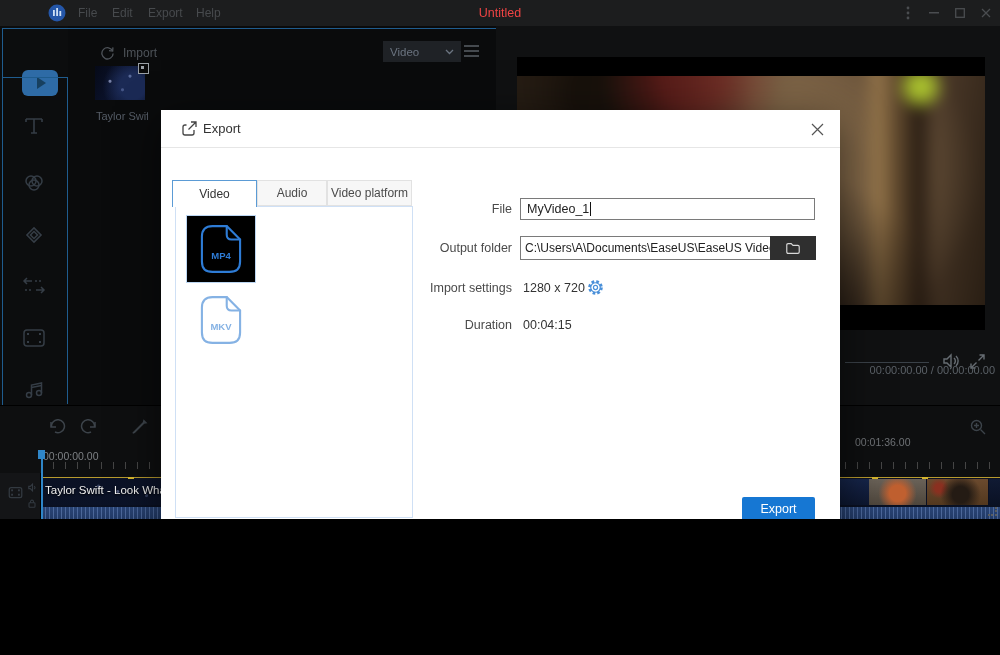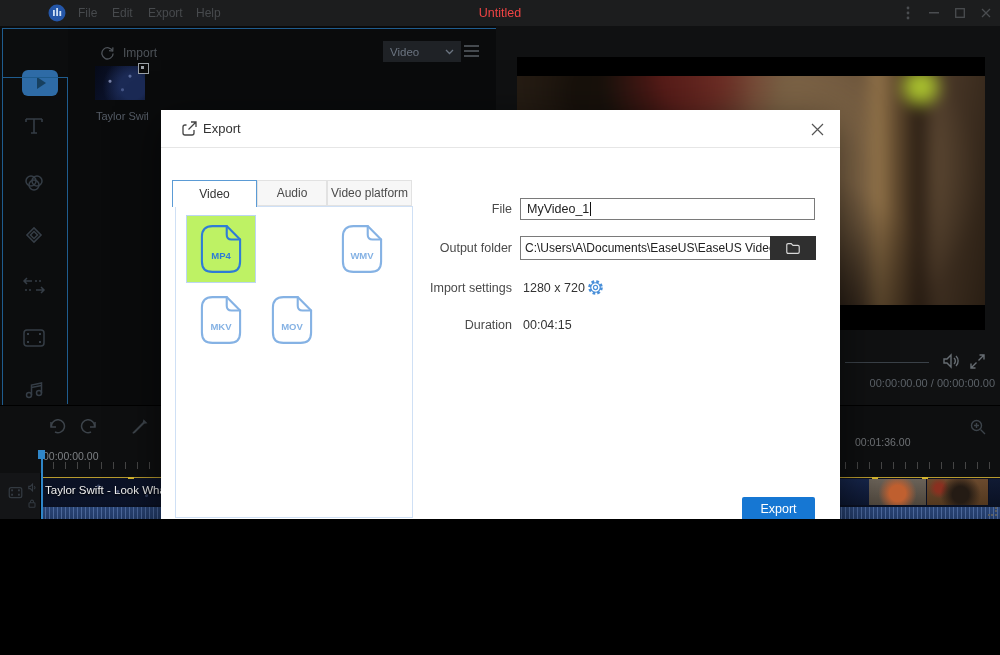--- a/index.html
+++ b/index.html
@@ -52,21 +52,21 @@
       radial-gradient(circle at 84.5% 9%, #a8bf2e 0 8px, rgba(168,191,46,0) 26px),
       radial-gradient(circle at 38% 6%, rgba(130,30,30,.55) 0 30px, transparent 90px),
       radial-gradient(circle at 22% 12%, rgba(15,10,6,.85) 0 40px, transparent 140px),
       radial-gradient(circle at 50% 115%, rgba(10,6,4,.9) 0 60px, transparent 200px),
       linear-gradient(90deg, rgba(0,0,0,0) 72%, rgba(150,118,74,.85) 76%, rgba(90,68,42,.9) 80%, rgba(40,28,18,.95) 84%, rgba(0,0,0,0) 88%),
       radial-gradient(circle at 64% 45%, rgba(160,130,90,.5) 0 60px, transparent 160px),
       linear-gradient(100deg,#2e2318 0%,#5c4834 30%,#6b543c 55%,#4a3828 82%,#241a10 100%);}
   #seek-line{left:845px;top:362px;width:84px;height:1px;background:#3a4148;}
   #spk-icon{left:942px;top:352px;color:#676d73;}
   #expand-icon{left:969px;top:353px;color:#676d73;}
-  #preview-time{right:5px;top:377px;font-size:11px;color:#5b6167;}
+  #preview-time{right:5px;top:364px;font-size:11px;color:#5b6167;}
 
   
   #timeline{left:0;top:405px;width:1000px;height:250px;background:#0e0f10;border-top:1px solid #000;}
   .tl-icon{position:absolute;color:#3c434a;}
   #ruler-start{left:43px;top:450px;font-size:10.5px;color:#7d8084;}
   #ruler-mid{left:855px;top:436px;font-size:10.5px;color:#6f7276;}
   #ruler-ticks{left:41px;top:462px;width:959px;height:7px;
     background:repeating-linear-gradient(90deg,#454545 0 1px,transparent 1px 12px);}
   #track-col{left:0;top:473px;width:40px;height:146px;background:#141517;}
   .track-row-line{position:absolute;left:0;width:1000px;height:1px;background:#000;}
@@ -95,21 +95,21 @@
   #dialog{left:161px;top:110px;width:679px;height:436px;background:#fff;box-shadow:0 10px 40px rgba(0,0,0,.55);}
   #dlg-header{position:absolute;left:0;top:0;width:100%;height:37px;border-bottom:1px solid #e6e6e6;}
   #dlg-icon{position:absolute;left:20px;top:10px;color:#444;}
   #dlg-title{position:absolute;left:42px;top:11px;font-size:13px;color:#333;}
   #dlg-close{position:absolute;right:14px;top:10px;width:18px;height:18px;color:#555;display:flex;align-items:center;justify-content:center;}
   .tab{position:absolute;top:70px;height:26px;display:flex;align-items:center;justify-content:center;
        font-size:12px;color:#4a4a4a;background:#f7f7f7;border:1px solid #e2e2e2;box-sizing:border-box;}
   .tab.active{background:#fff;border:1px solid #5b9bd5;border-bottom:none;height:27px;z-index:2;color:#333;}
   #fmt-panel{position:absolute;left:14px;top:96px;width:236px;height:310px;border:1px solid #cfe0f5;background:#fff;}
   .fmt-card{position:absolute;width:70px;height:68px;display:flex;align-items:center;justify-content:center;color:#85b2e4;}
-  .fmt-card.sel{background:#bef264;border:1px solid #bcd6f2;box-sizing:border-box;color:#2e7cd6;}
+  .fmt-card.sel{background:#000000;border:1px solid #bcd6f2;box-sizing:border-box;color:#2e7cd6;}
   .fmt-wrap{position:relative;width:42px;height:50px;}
   .fmt-wrap svg{stroke:currentColor;fill:none;stroke-width:2.2;stroke-linejoin:round;stroke-linecap:round;}
   .fmt-label{position:absolute;left:50%;top:62%;transform:translate(-50%,-50%);font-size:9.5px;font-weight:bold;color:inherit;}
   .field-label{position:absolute;font-size:12.5px;color:#4a4a4a;text-align:right;width:110px;}
   .field-value{position:absolute;font-size:12.5px;color:#333;}
   #name-input{position:absolute;left:359px;top:88px;width:295px;height:22px;border:1px solid #7a7a7a;box-sizing:border-box;
       display:flex;align-items:center;padding-left:6px;font-size:12.5px;color:#222;background:#fff;}
   #name-caret{width:1px;height:14px;background:#111;margin-left:1px;}
   #folder-input{position:absolute;left:359px;top:126px;width:251px;height:24px;border:1px solid #7a7a7a;box-sizing:border-box;
       display:flex;align-items:center;padding:0 4px;font-size:12px;color:#222;background:#fff;white-space:nowrap;overflow:hidden;}
@@ -458,47 +458,29 @@
     <div id="fmt-panel">
       <div class="fmt-card sel" style="left:10px;top:8px">
         <div class="fmt-wrap">
             <svg width="42" height="50" viewBox="0 0 44 52">
               <path d="M13 2 Q2 2 2 13 V39 Q2 50 13 50 H31 Q42 50 42 39 V16 L28 2 Z"></path>
               <path d="M28 2 V11 Q28 16 33 16 H42"></path>
             </svg>
           <span class="fmt-label">MP4</span>
           </div>
       </div>
-      <div class="fmt-card" style="left:151px;top:8px">
-        <div class="fmt-wrap">
-            <svg width="42" height="50" viewBox="0 0 44 52">
-              <path d="M13 2 Q2 2 2 13 V39 Q2 50 13 50 H31 Q42 50 42 39 V16 L28 2 Z"></path>
-              <path d="M28 2 V11 Q28 16 33 16 H42"></path>
-            </svg>
-          <span class="fmt-label">WMV</span>
-          </div>
-      </div>
       <div class="fmt-card" style="left:10px;top:79px">
         <div class="fmt-wrap">
             <svg width="42" height="50" viewBox="0 0 44 52">
               <path d="M13 2 Q2 2 2 13 V39 Q2 50 13 50 H31 Q42 50 42 39 V16 L28 2 Z"></path>
               <path d="M28 2 V11 Q28 16 33 16 H42"></path>
             </svg>
           <span class="fmt-label">MKV</span>
           </div>
       </div>
-      <div class="fmt-card" style="left:81px;top:79px">
-        <div class="fmt-wrap">
-            <svg width="42" height="50" viewBox="0 0 44 52">
-              <path d="M13 2 Q2 2 2 13 V39 Q2 50 13 50 H31 Q42 50 42 39 V16 L28 2 Z"></path>
-              <path d="M28 2 V11 Q28 16 33 16 H42"></path>
-            </svg>
-          <span class="fmt-label">MOV</span>
-          </div>
-      </div>
     </div>
 
     <span class="field-label" style="left:241px;top:92px">File</span>
     <div id="name-input">
       <span>MyVideo_1</span>
         <span id="name-caret"></span>
     </div>
 
     <span class="field-label" style="left:241px;top:131px">Output folder</span>
     <div id="folder-input">

